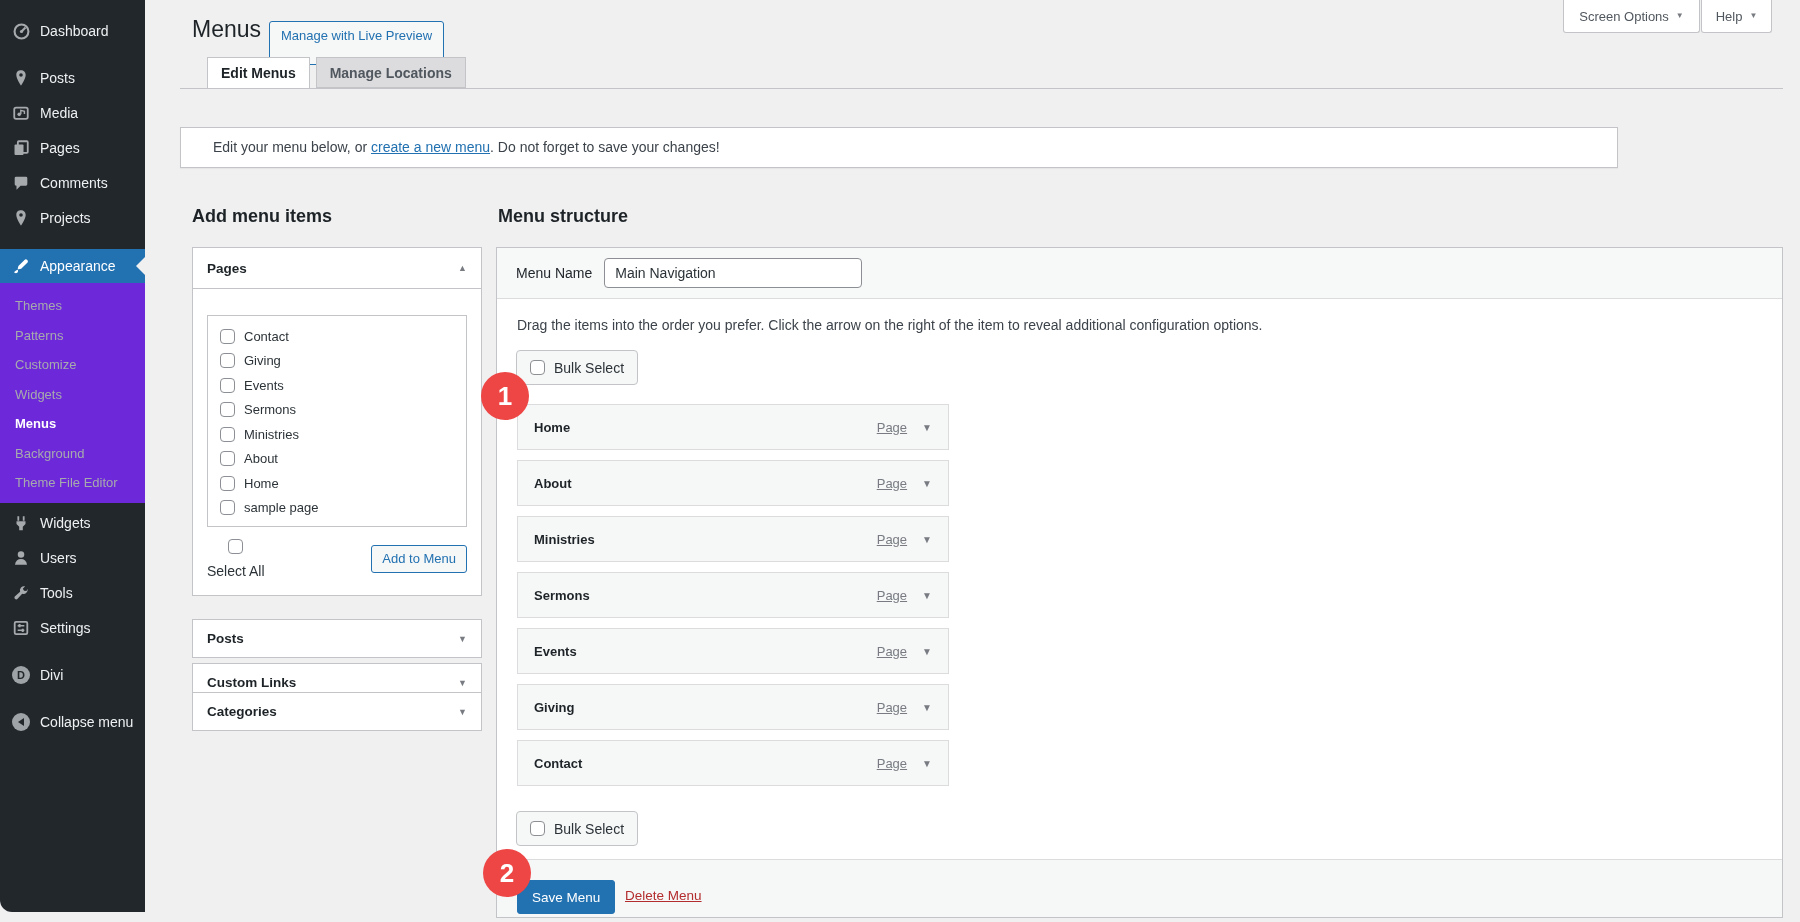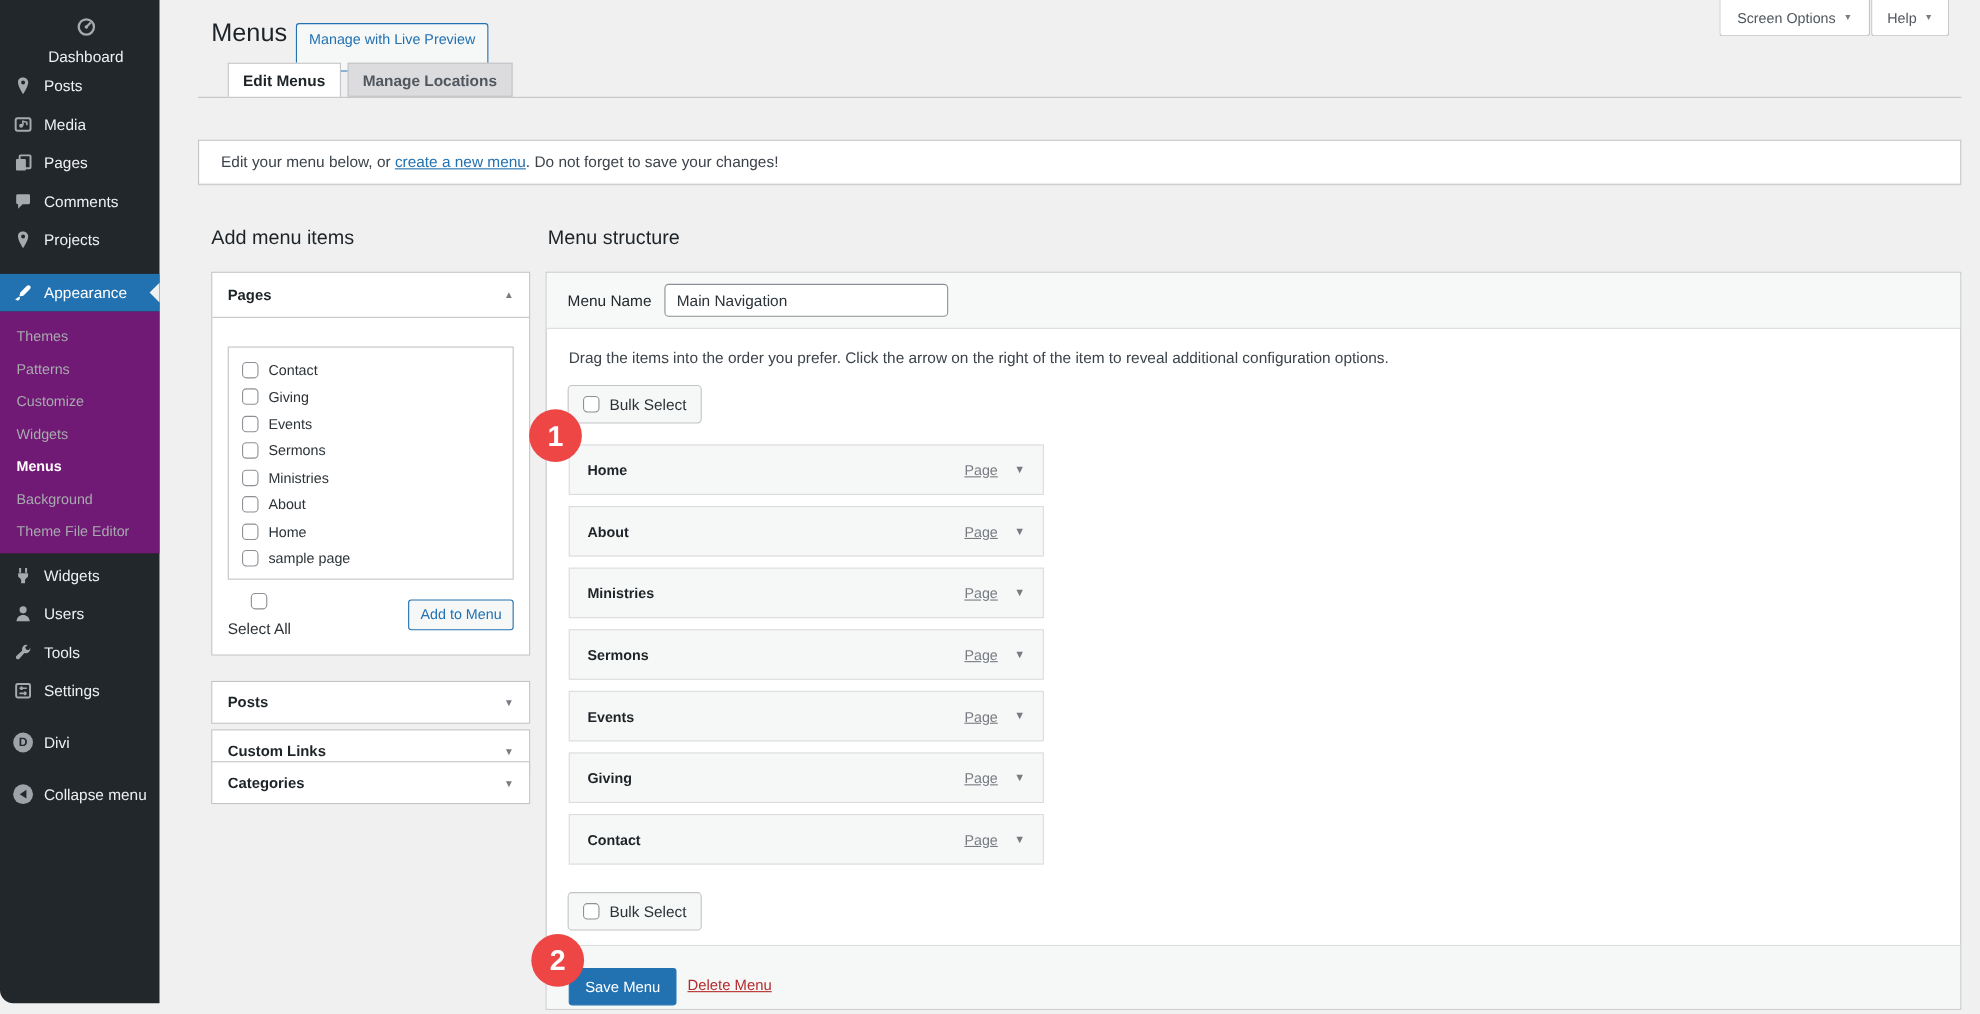--- a/index.html
+++ b/index.html
@@ -3,26 +3,26 @@
 <meta charset="utf-8">
 <style>
   html,body{margin:0;padding:0;}
   body{background:#f0f0f1;font-family:"Liberation Sans", sans-serif;}
   #app{position:relative;width:1800px;height:922px;background:#f0f0f1;overflow:hidden;}
 
   
   #sidebar{position:absolute;left:0;top:0;width:145px;height:912px;background:#22272c;border-radius:0 0 0 12px;color:#e8eaec;}
   .sb-item{display:flex;align-items:center;gap:9px;height:35px;padding-left:11px;font-size:14px;color:#eef0f1;cursor:pointer;}
   .sb-item .icn{width:20px;height:20px;display:flex;align-items:center;justify-content:center;color:#a7aaad;flex:none;}
-  .sb-item.first{height:34px;margin-top:14px;flex-direction:column;}
+  .sb-item.first{height:34px;margin-top:14px;}
   .sb-gap{height:12px;}
   .sb-item.active{background:#2271b1;color:#fff;position:relative;height:34px;margin-top:14px;}
   .sb-item.active .icn{color:#fff;}
   .sb-arrow-notch{position:absolute;right:0;top:50%;margin-top:-9px;width:0;height:0;border-top:9px solid transparent;border-bottom:9px solid transparent;border-right:9px solid #f0f0f1;}
-  .sb-sub{background:#701a75;padding:8px 0 5px 0;}
+  .sb-sub{background:#6d28d9;padding:8px 0 5px 0;}
   .sb-sub-item{height:29.5px;display:flex;align-items:center;padding-left:15px;font-size:13px;color:#a7aaad;cursor:pointer;}
   .sb-sub-item.current{color:#fff;font-weight:700;}
   .sb-lower-gap{height:3px;}
   .divi-circle{width:18px;height:18px;border-radius:50%;background:#9ea3a8;color:#22272c;font-size:11px;font-weight:700;display:flex;align-items:center;justify-content:center;}
   .collapse-circle{width:18px;height:18px;border-radius:50%;background:#9ea3a8;display:flex;align-items:center;justify-content:center;}
   .collapse-tri{width:0;height:0;border-top:4px solid transparent;border-bottom:4px solid transparent;border-right:6px solid #22272c;margin-right:1px;}
 
   
   .meta-btn{position:absolute;top:0;height:33px;background:#fff;border:1px solid #c3c4c7;border-top:none;border-radius:0 0 3px 3px;display:flex;align-items:center;justify-content:center;gap:7px;font-size:13px;color:#50575e;box-sizing:border-box;cursor:pointer;}
   #screen-options-btn{left:1563px;width:137px;}
@@ -31,25 +31,25 @@
 
   
   #page-title{position:absolute;left:192px;top:16px;font-size:23px;font-weight:400;color:#1d2327;margin:0;}
   #page-action{position:absolute;left:269px;top:21px;height:44px;line-height:28px;padding:0 11px;box-sizing:border-box;background:#f6f7f7;border:1px solid #2271b1;border-radius:3px;color:#2271b1;font-size:13px;cursor:pointer;}
   #tabline{position:absolute;left:180px;top:57px;width:1603px;height:31px;border-bottom:1px solid #c3c4c7;z-index:1;}
   #tabs{position:absolute;left:207px;top:57px;display:flex;gap:6px;z-index:2;}
   .nav-tab{padding:0 13px;line-height:31px;height:31px;font-size:14px;font-weight:600;background:#dcdcde;border:1px solid #c3c4c7;box-sizing:border-box;color:#50575e;cursor:pointer;}
   .nav-tab.active{background:#fff;height:32px;color:#1d2327;}
 
   
-  #notice{position:absolute;left:180px;top:127px;width:1603px;height:41px;box-sizing:border-box;background:#fff;border:1px solid #c3c4c7;box-shadow:0 1px 1px rgba(0,0,0,.04);line-height:39px;padding:0 20px;font-size:14px;color:#3c434a;}
+  #notice{position:absolute;left:180px;top:127px;width:1438px;height:41px;box-sizing:border-box;background:#fff;border:1px solid #c3c4c7;box-shadow:0 1px 1px rgba(0,0,0,.04);line-height:39px;padding:0 32px;font-size:14px;color:#3c434a;}
   #notice a{color:#2271b1;text-decoration:underline;cursor:pointer;}
 
   
-  .col-heading{position:absolute;top:206px;margin:0;font-size:18px;font-weight:400;color:#1d2327;}
+  .col-heading{position:absolute;top:206px;margin:0;font-size:18px;font-weight:700;color:#1d2327;}
   #add-items-heading{left:192px;}
   #structure-heading{left:498px;}
 
   
   #pages-panel{position:absolute;left:192px;top:247px;width:290px;box-sizing:border-box;background:#fff;border:1px solid #c3c4c7;}
   .acc-header{height:40px;display:flex;align-items:center;justify-content:space-between;padding:0 14px;font-size:13.5px;font-weight:600;color:#1d2327;cursor:pointer;}
   #pages-panel .acc-header{border-bottom:1px solid #c3c4c7;}
   .acc-arrow{font-size:9px;color:#787c82;}
   .panel-body{padding:26px 14px 16px;}
   .inner-tabs{display:flex;align-items:flex-end;position:relative;z-index:2;}

